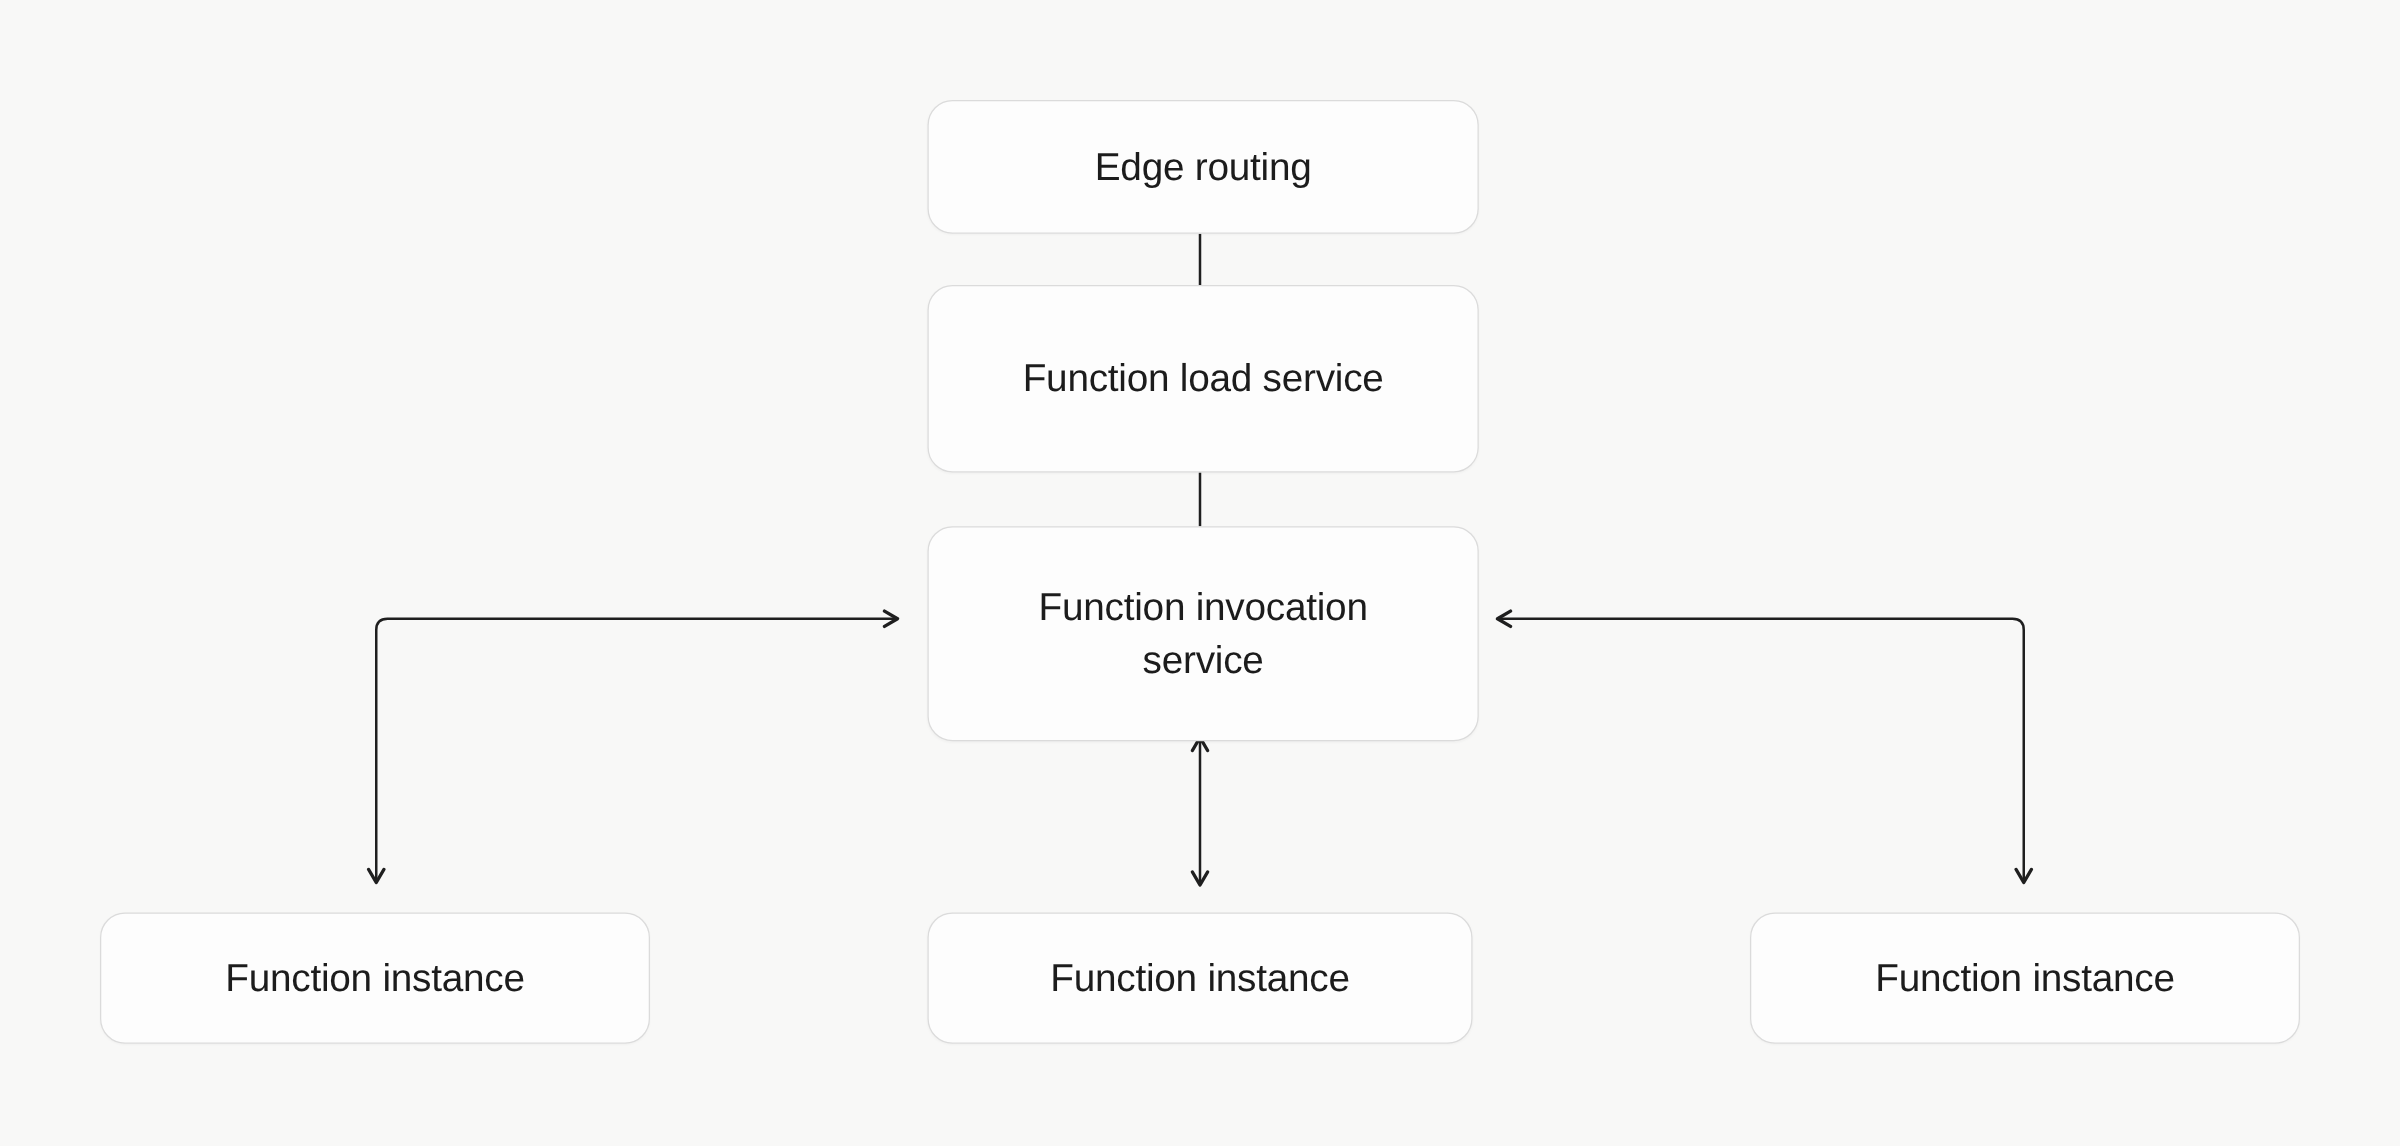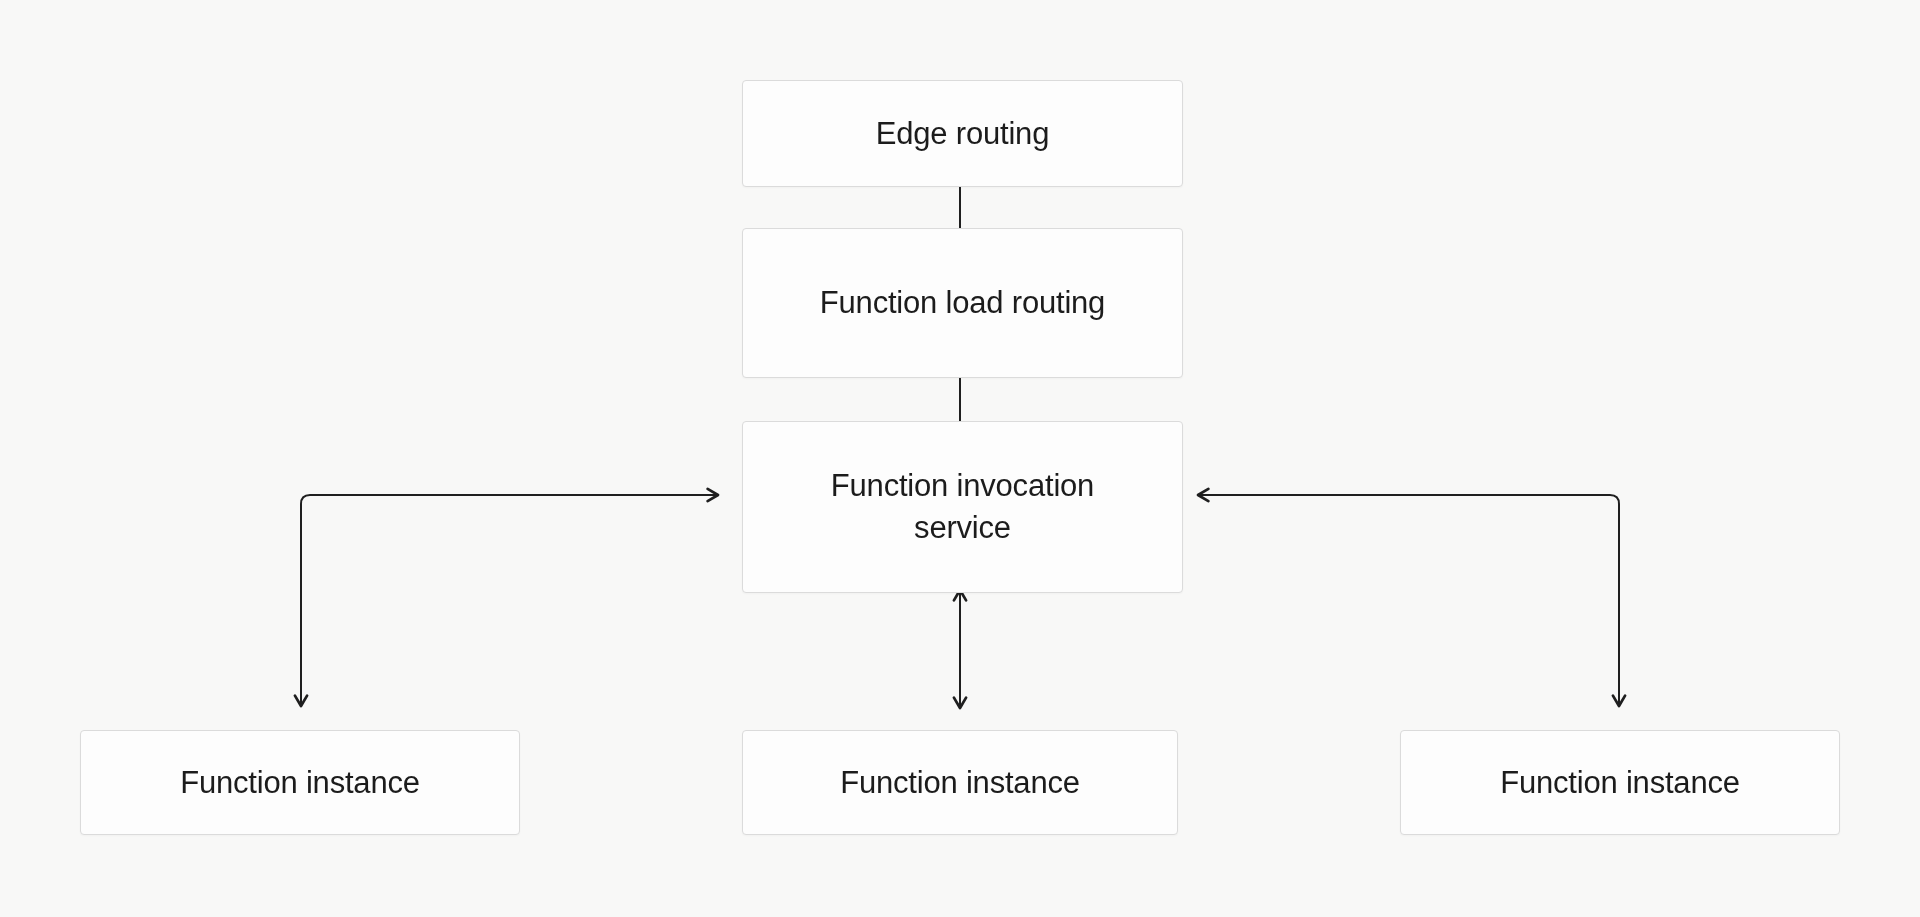--- a/index.html
+++ b/index.html
@@ -28,21 +28,21 @@
     stroke:var(--line-color,#1f1f1f);
     stroke-width:1.7;
     stroke-linecap:round;
     stroke-linejoin:round;
   }
   .node{
     position:absolute;
     display:flex;align-items:center;justify-content:center;
     background:var(--node-fill,#fdfdfd);
     border:1px solid var(--node-border,#dbdbdb);
-    border-radius:4px;
+    border-radius:20px;
     box-shadow:0 1px 2px rgba(0,0,0,0.03);
     box-sizing:border-box;
     text-align:center;
   }
   .node-label{
     display:inline-block;
     max-width:320px;
     font-size:31px;
     line-height:1.35;
     color:var(--text-color,#1c1c1c);
@@ -76,21 +76,21 @@
     <path class="edge-line" d="M301,706 L301,504 Q301,495 310,495 L718,495" marker-start="url(#arrowhead)" marker-end="url(#arrowhead)"></path>
 
     <path class="edge-line" d="M1198,495 L1610,495 Q1619,495 1619,504 L1619,706" marker-start="url(#arrowhead)" marker-end="url(#arrowhead)"></path>
   </svg>
 
   <div class="node n-edge-routing">
     <span class="node-label">Edge routing</span>
   </div>
 
   <div class="node n-load-balancer">
-    <span class="node-label">Function load routing</span>
+    <span class="node-label">Function load service</span>
   </div>
 
   <div class="node n-invocation">
     <span class="node-label">Function invocation service</span>
   </div>
 
   <div class="node n-instance-left">
     <span class="node-label">Function instance</span>
   </div>
 

